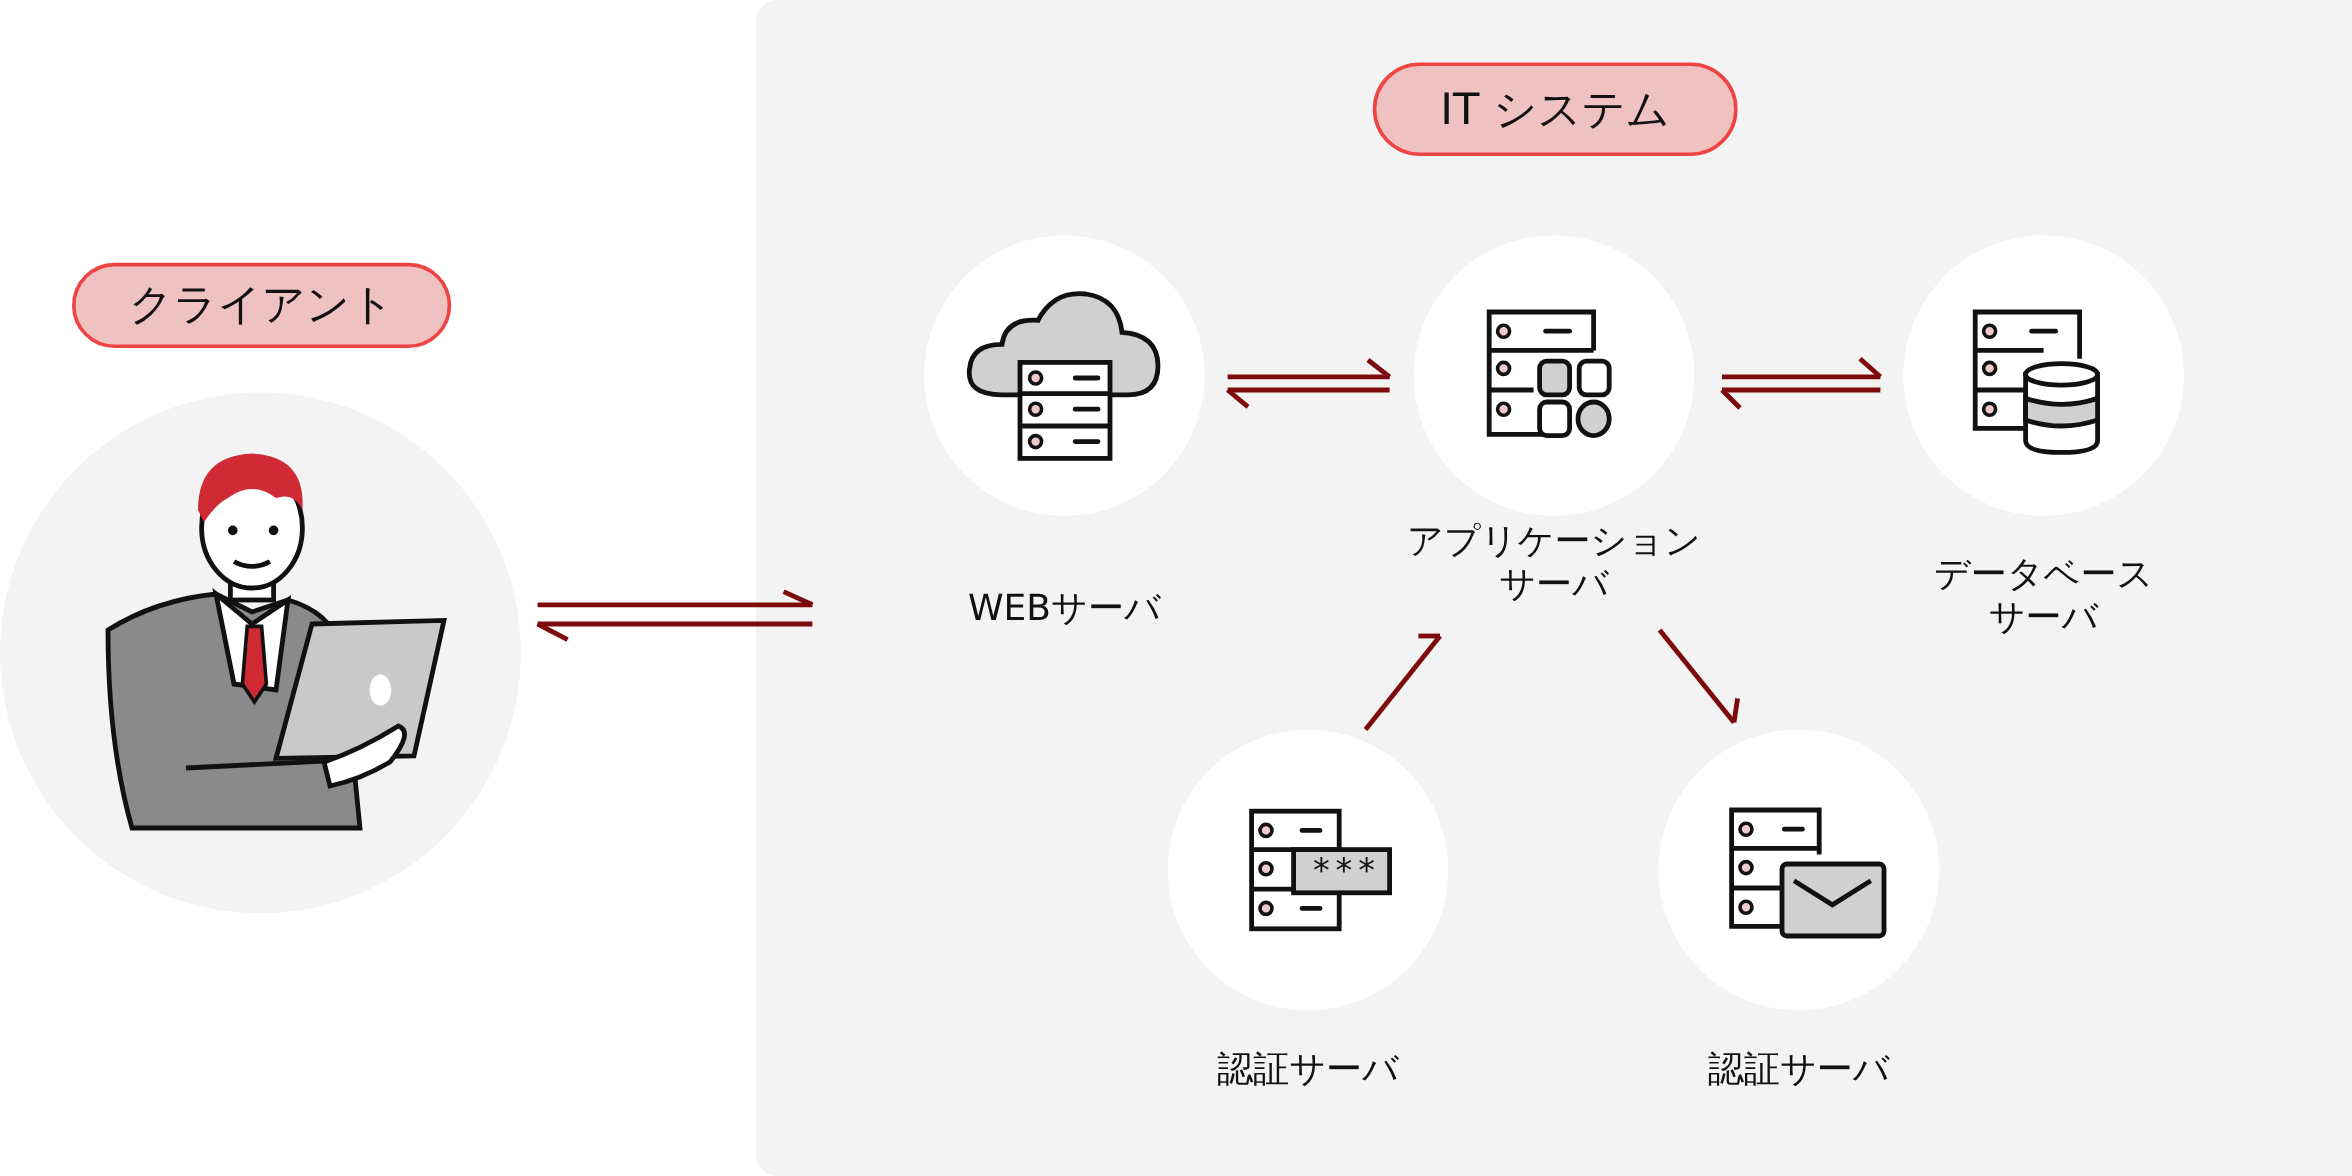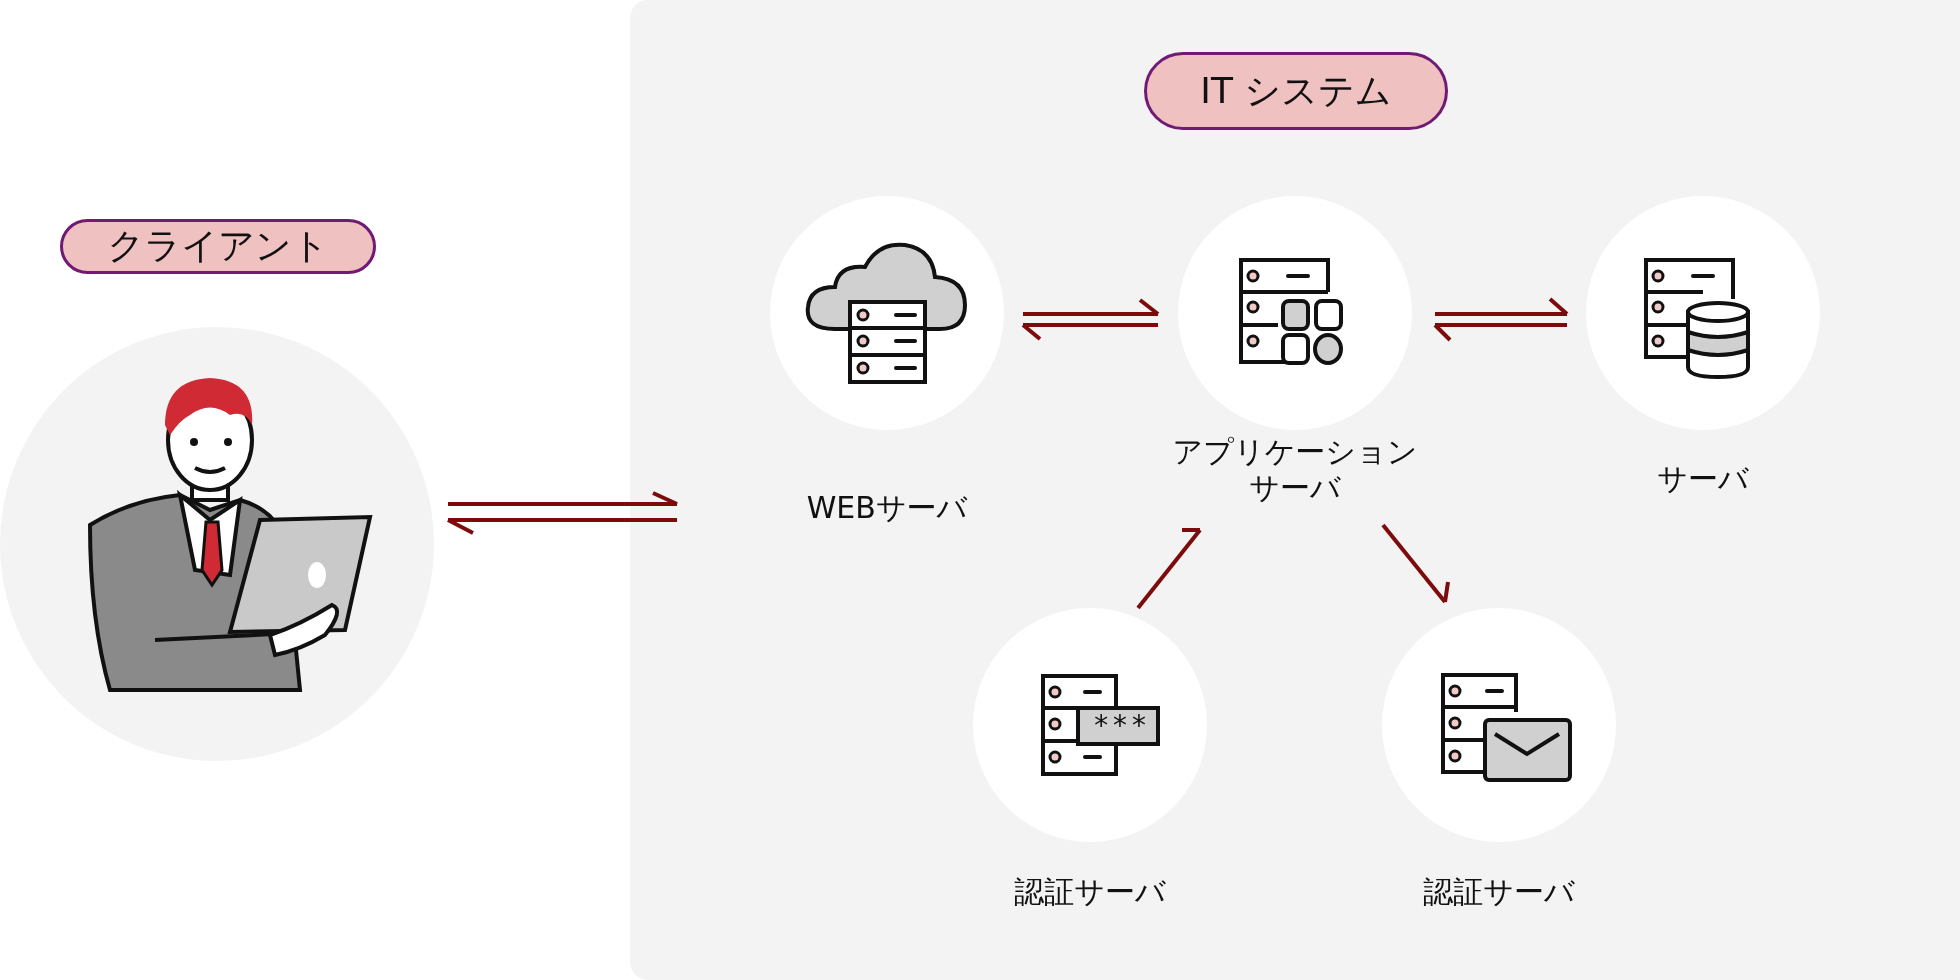--- a/index.html
+++ b/index.html
@@ -1,30 +1,30 @@
 <!DOCTYPE html>
 <html><head>
 <meta charset="utf-8">
 <style>
   html, body { margin:0; padding:0; }
   body { width:1960px; height:980px; background:#ffffff; position:relative; overflow:hidden;
          font-family:"DejaVu Sans","Liberation Sans",sans-serif; color:#111; }
   .panel { position:absolute; left:630px; top:0; width:1330px; height:980px; background:#f3f3f3; border-radius:18px 0 0 18px; }
-  .pill { position:absolute; background:#efc1c1; border:3px solid #701a75; border-radius:40px;
+  .pill { position:absolute; background:#efc1c1; border:3px solid #ef4444; border-radius:40px;
           display:flex; align-items:center; justify-content:center; font-size:36px; box-sizing:border-box; }
   .circle { position:absolute; border-radius:50%; background:#fff; }
   .label { position:absolute; font-size:30px; text-align:center; line-height:36px; }
   svg.abs { position:absolute; overflow:visible; }
 </style>
 </head>
 <body>
 
 <div class="panel"></div>
 
-<div class="pill" style="left:60px;top:219px;width:316px;height:55px;">
+<div class="pill" style="left:60px;top:219px;width:316px;height:71px;">
   <span>クライアント</span>
 </div>
 <div class="circle" style="left:0;top:327px;width:434px;height:434px;background:#f3f3f3;"></div>
 <svg class="abs" style="left:70px;top:370px" width="330" height="330" viewBox="0 0 330 330">
 
   <path d="M20 155 Q60 130 110 125 L140 140 L170 130 Q205 140 215 170 L230 320 L40 320 Q20 250 20 155Z" fill="#8a8a8a" stroke="#111" stroke-width="4"></path>
 
   <path d="M110 125 L140 150 L170 130 L160 205 L125 200Z" fill="#fff" stroke="#111" stroke-width="4"></path>
 
   <path d="M136 152 L148 152 L152 200 L142 215 L132 200Z" fill="#d02a35" stroke="#111" stroke-width="3"></path>
@@ -112,20 +112,21 @@
   <line x1="3" y1="68" x2="45" y2="68" stroke="#111" stroke-width="4"></line>
   <circle cx="15" cy="19" r="5" fill="#f1c9c9" stroke="#111" stroke-width="3"></circle>
   <circle cx="15" cy="50" r="5" fill="#f1c9c9" stroke="#111" stroke-width="3"></circle>
   <circle cx="15" cy="84" r="5" fill="#f1c9c9" stroke="#111" stroke-width="3"></circle>
   <line x1="50" y1="19" x2="70" y2="19" stroke="#111" stroke-width="4" stroke-linecap="round"></line>
   <path d="M45 55 L45 110 Q45 120 75 120 Q105 120 105 110 L105 55Z" fill="#fff" stroke="#111" stroke-width="4"></path>
   <path d="M45 75 Q75 85 105 75 L105 93 Q75 103 45 93Z" fill="#d0d0d0" stroke="#111" stroke-width="4"></path>
   <ellipse cx="75" cy="55" rx="30" ry="9" fill="#fff" stroke="#111" stroke-width="4"></ellipse>
 </svg>
 <div class="label" style="left:1553px;top:461px;width:300px;">
+  <div>データベース</div>
   <div>サーバ</div>
 </div>
 
 <svg class="abs" style="left:1130px;top:525px" width="80" height="90" viewBox="0 0 80 90">
   <line x1="8" y1="83" x2="70" y2="5" stroke="#7d0b0b" stroke-width="4"></line>
   <line x1="70" y1="5" x2="52" y2="5" stroke="#7d0b0b" stroke-width="4"></line>
 </svg>
 
 <svg class="abs" style="left:1375px;top:520px" width="80" height="90" viewBox="0 0 80 90">
   <line x1="8" y1="5" x2="70" y2="82" stroke="#7d0b0b" stroke-width="4"></line>

